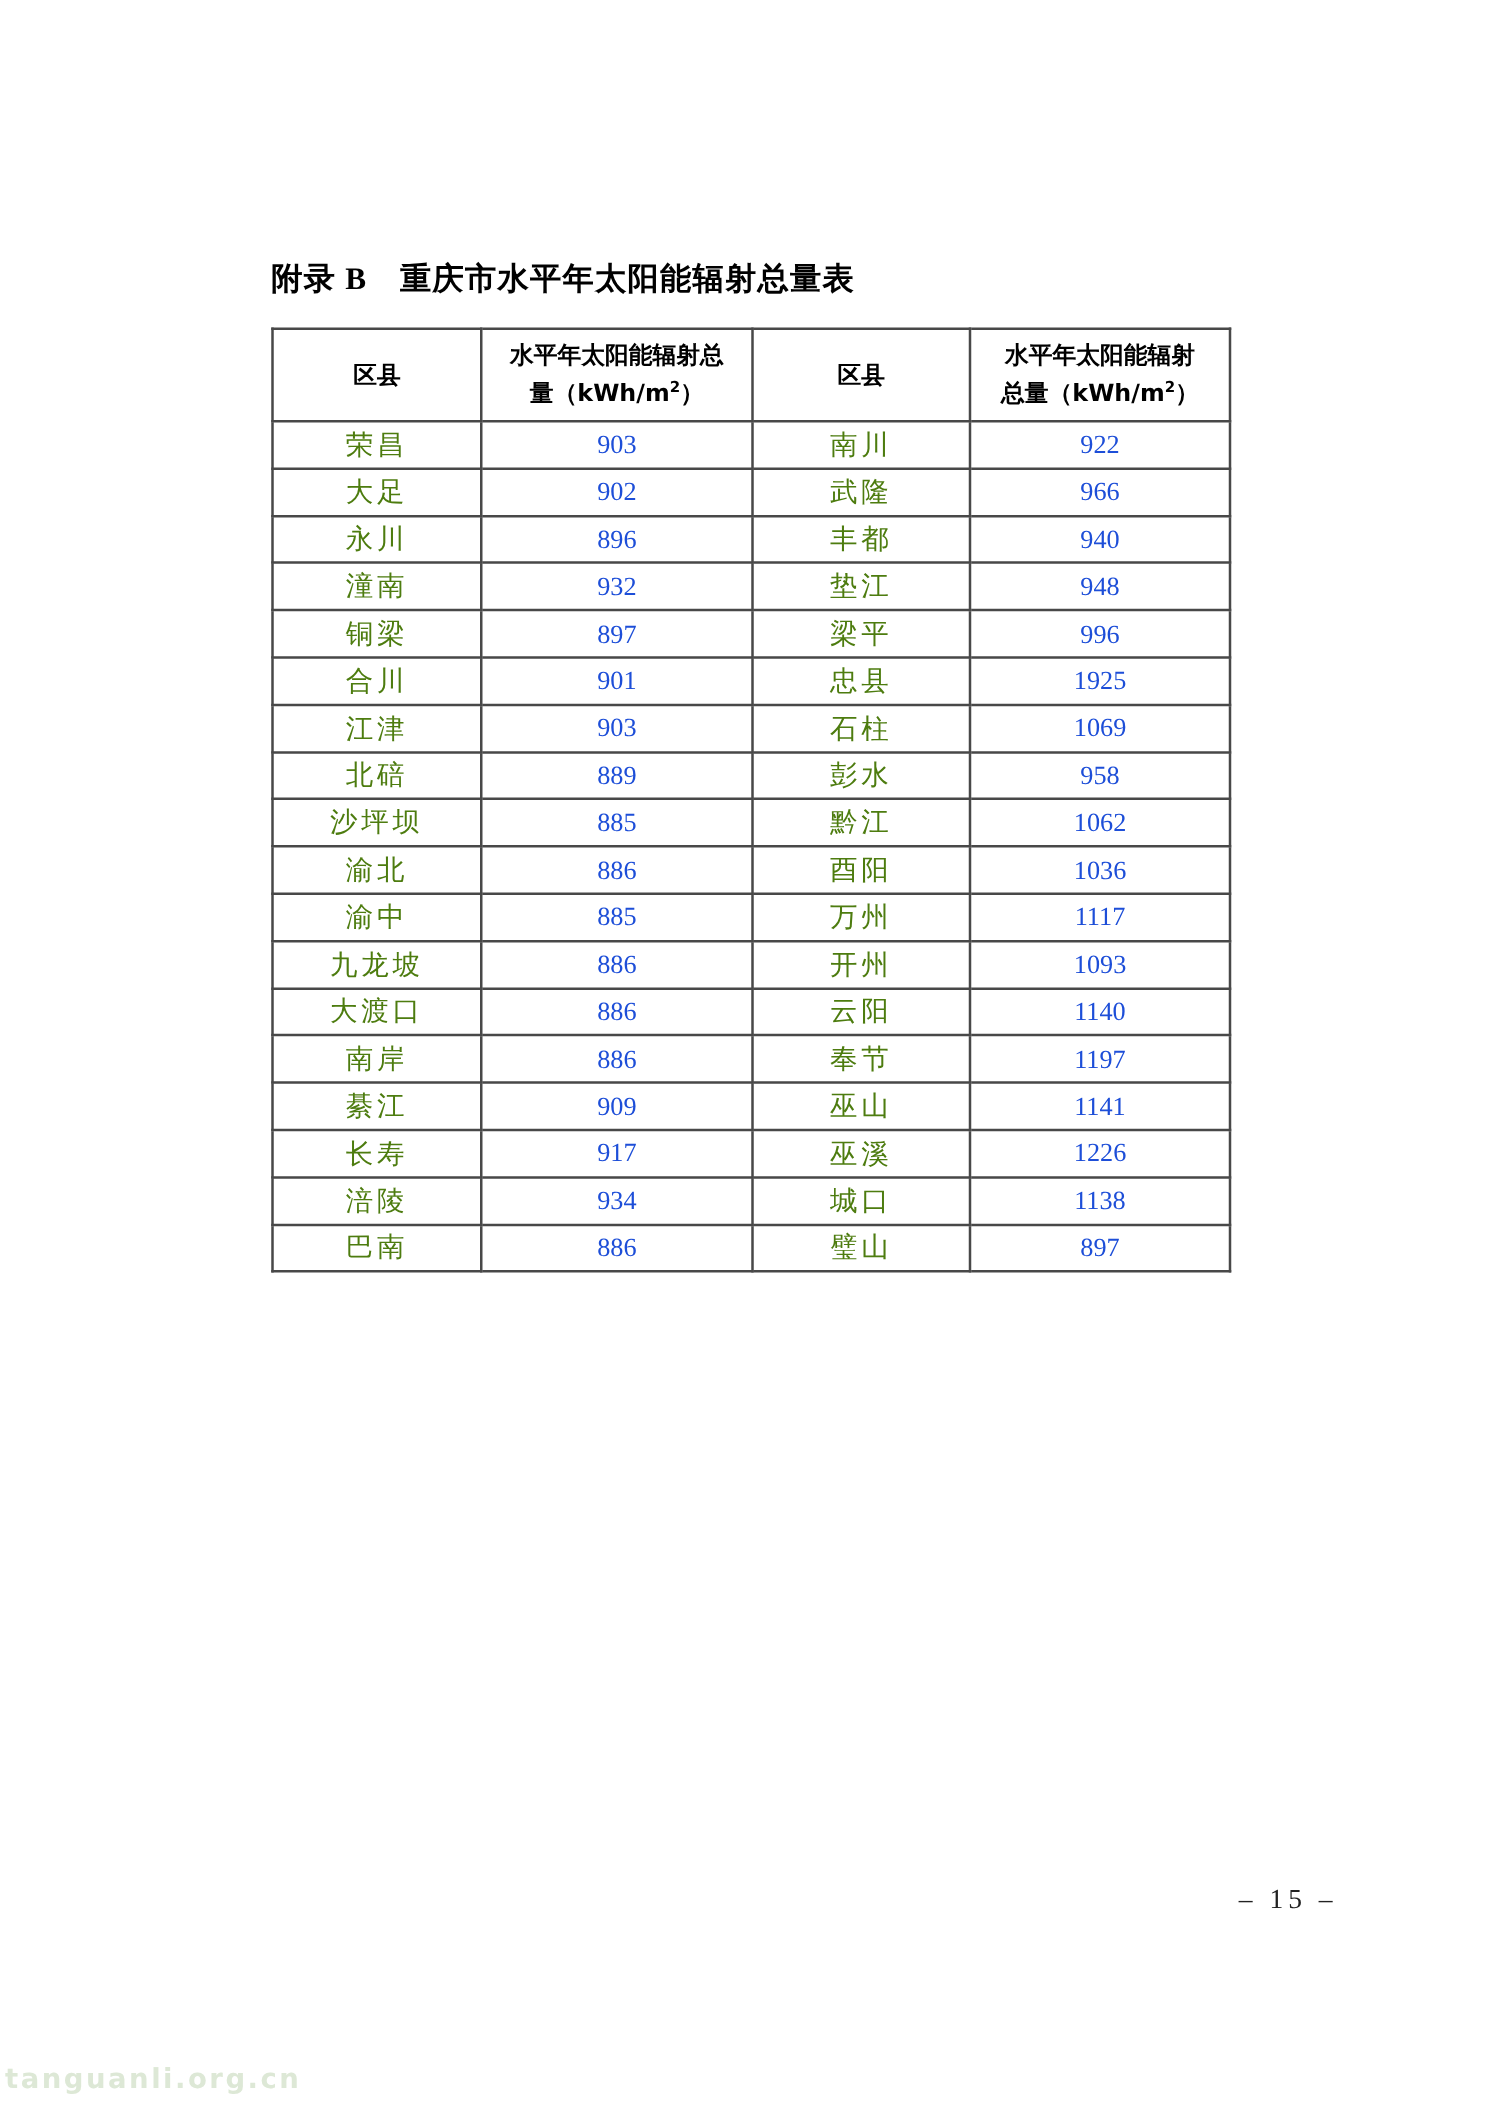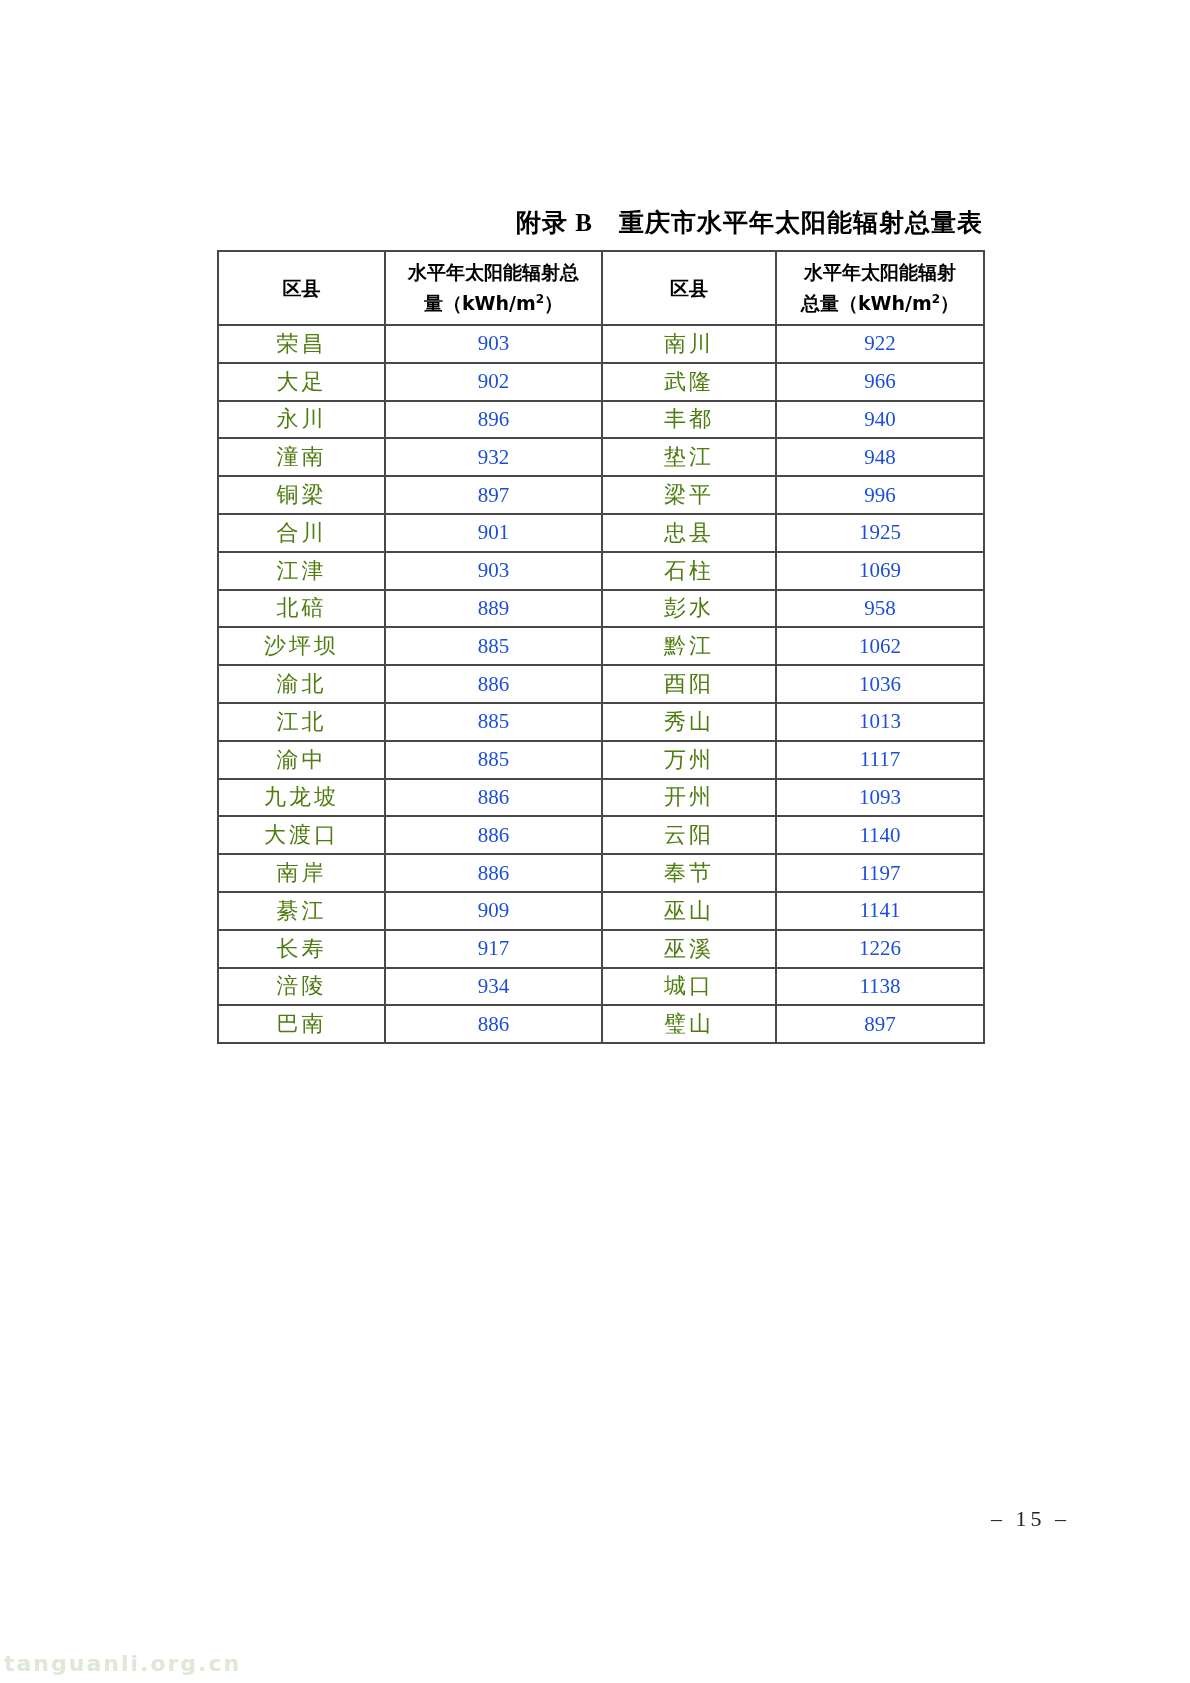--- a/index.html
+++ b/index.html
@@ -10,32 +10,32 @@
     background: #ffffff;
     overflow: hidden;
     font-family: "Liberation Serif", "DejaVu Serif", serif;
     color: #111;
   }
   .doc-title {
     position: absolute;
     left: 217px;
     top: 206px;
     width: 766px;
-    text-align: right;
+    text-align: left;
     font-family: "Liberation Serif", "DejaVu Serif", serif;
     font-weight: 700;
     font-size: 25px;
     color: #000;
     letter-spacing: 1px;
     white-space: pre;
   }
   table.radiation {
     position: absolute;
     left: 217px;
-    top: 250px;
+    top: 262px;
     width: 766px;
     border-collapse: collapse;
     table-layout: fixed;
   }
   table.radiation th, table.radiation td {
     border: 2px solid #484848;
     text-align: center;
     vertical-align: middle;
     padding: 0;
     background: #fff;
@@ -178,26 +178,20 @@
           <td class="district">黔江</td>
           <td class="value">1062</td>
         </tr>
         <tr>
           <td class="district">渝北</td>
           <td class="value">886</td>
           <td class="district">酉阳</td>
           <td class="value">1036</td>
         </tr>
         <tr>
-          <td class="district">江北</td>
-          <td class="value">885</td>
-          <td class="district">秀山</td>
-          <td class="value">1013</td>
-        </tr>
-        <tr>
           <td class="district">渝中</td>
           <td class="value">885</td>
           <td class="district">万州</td>
           <td class="value">1117</td>
         </tr>
         <tr>
           <td class="district">九龙坡</td>
           <td class="value">886</td>
           <td class="district">开州</td>
           <td class="value">1093</td>

